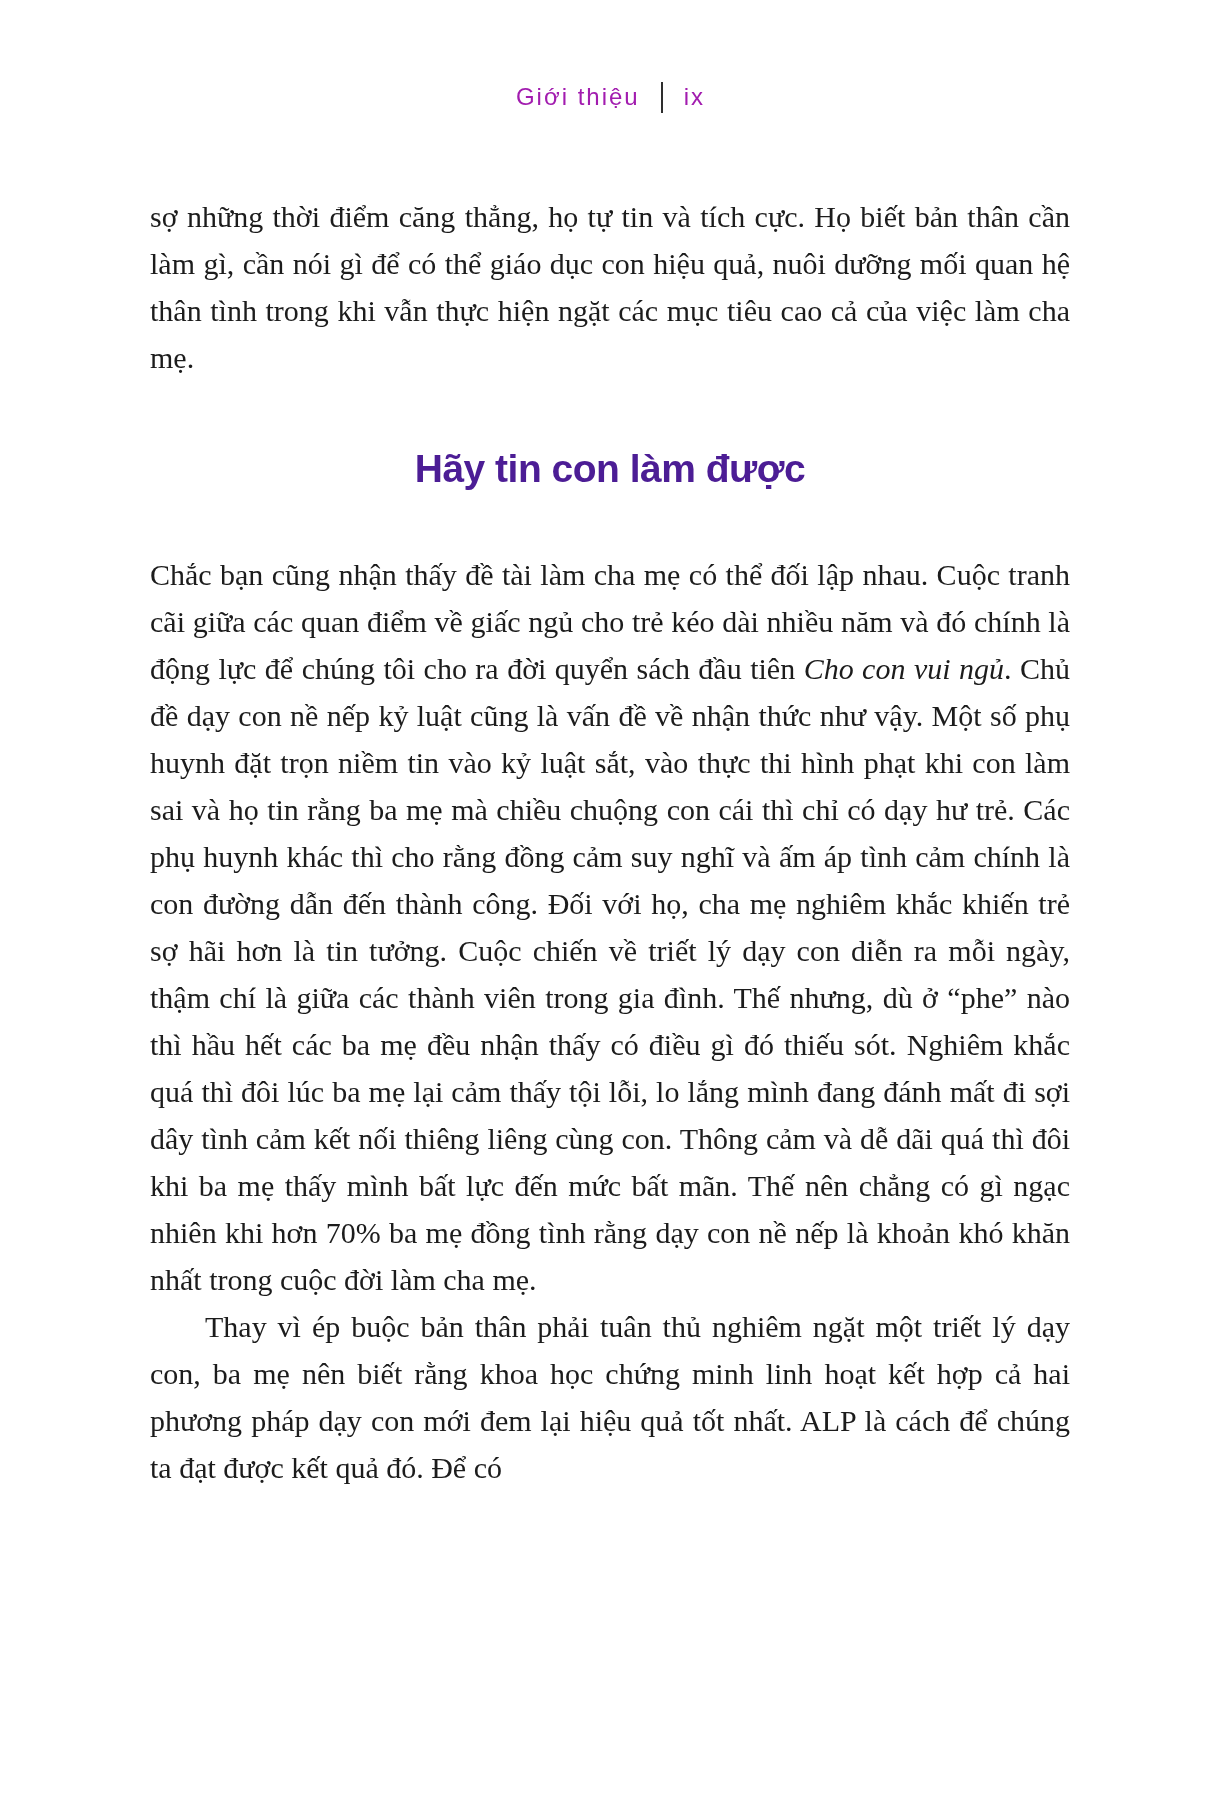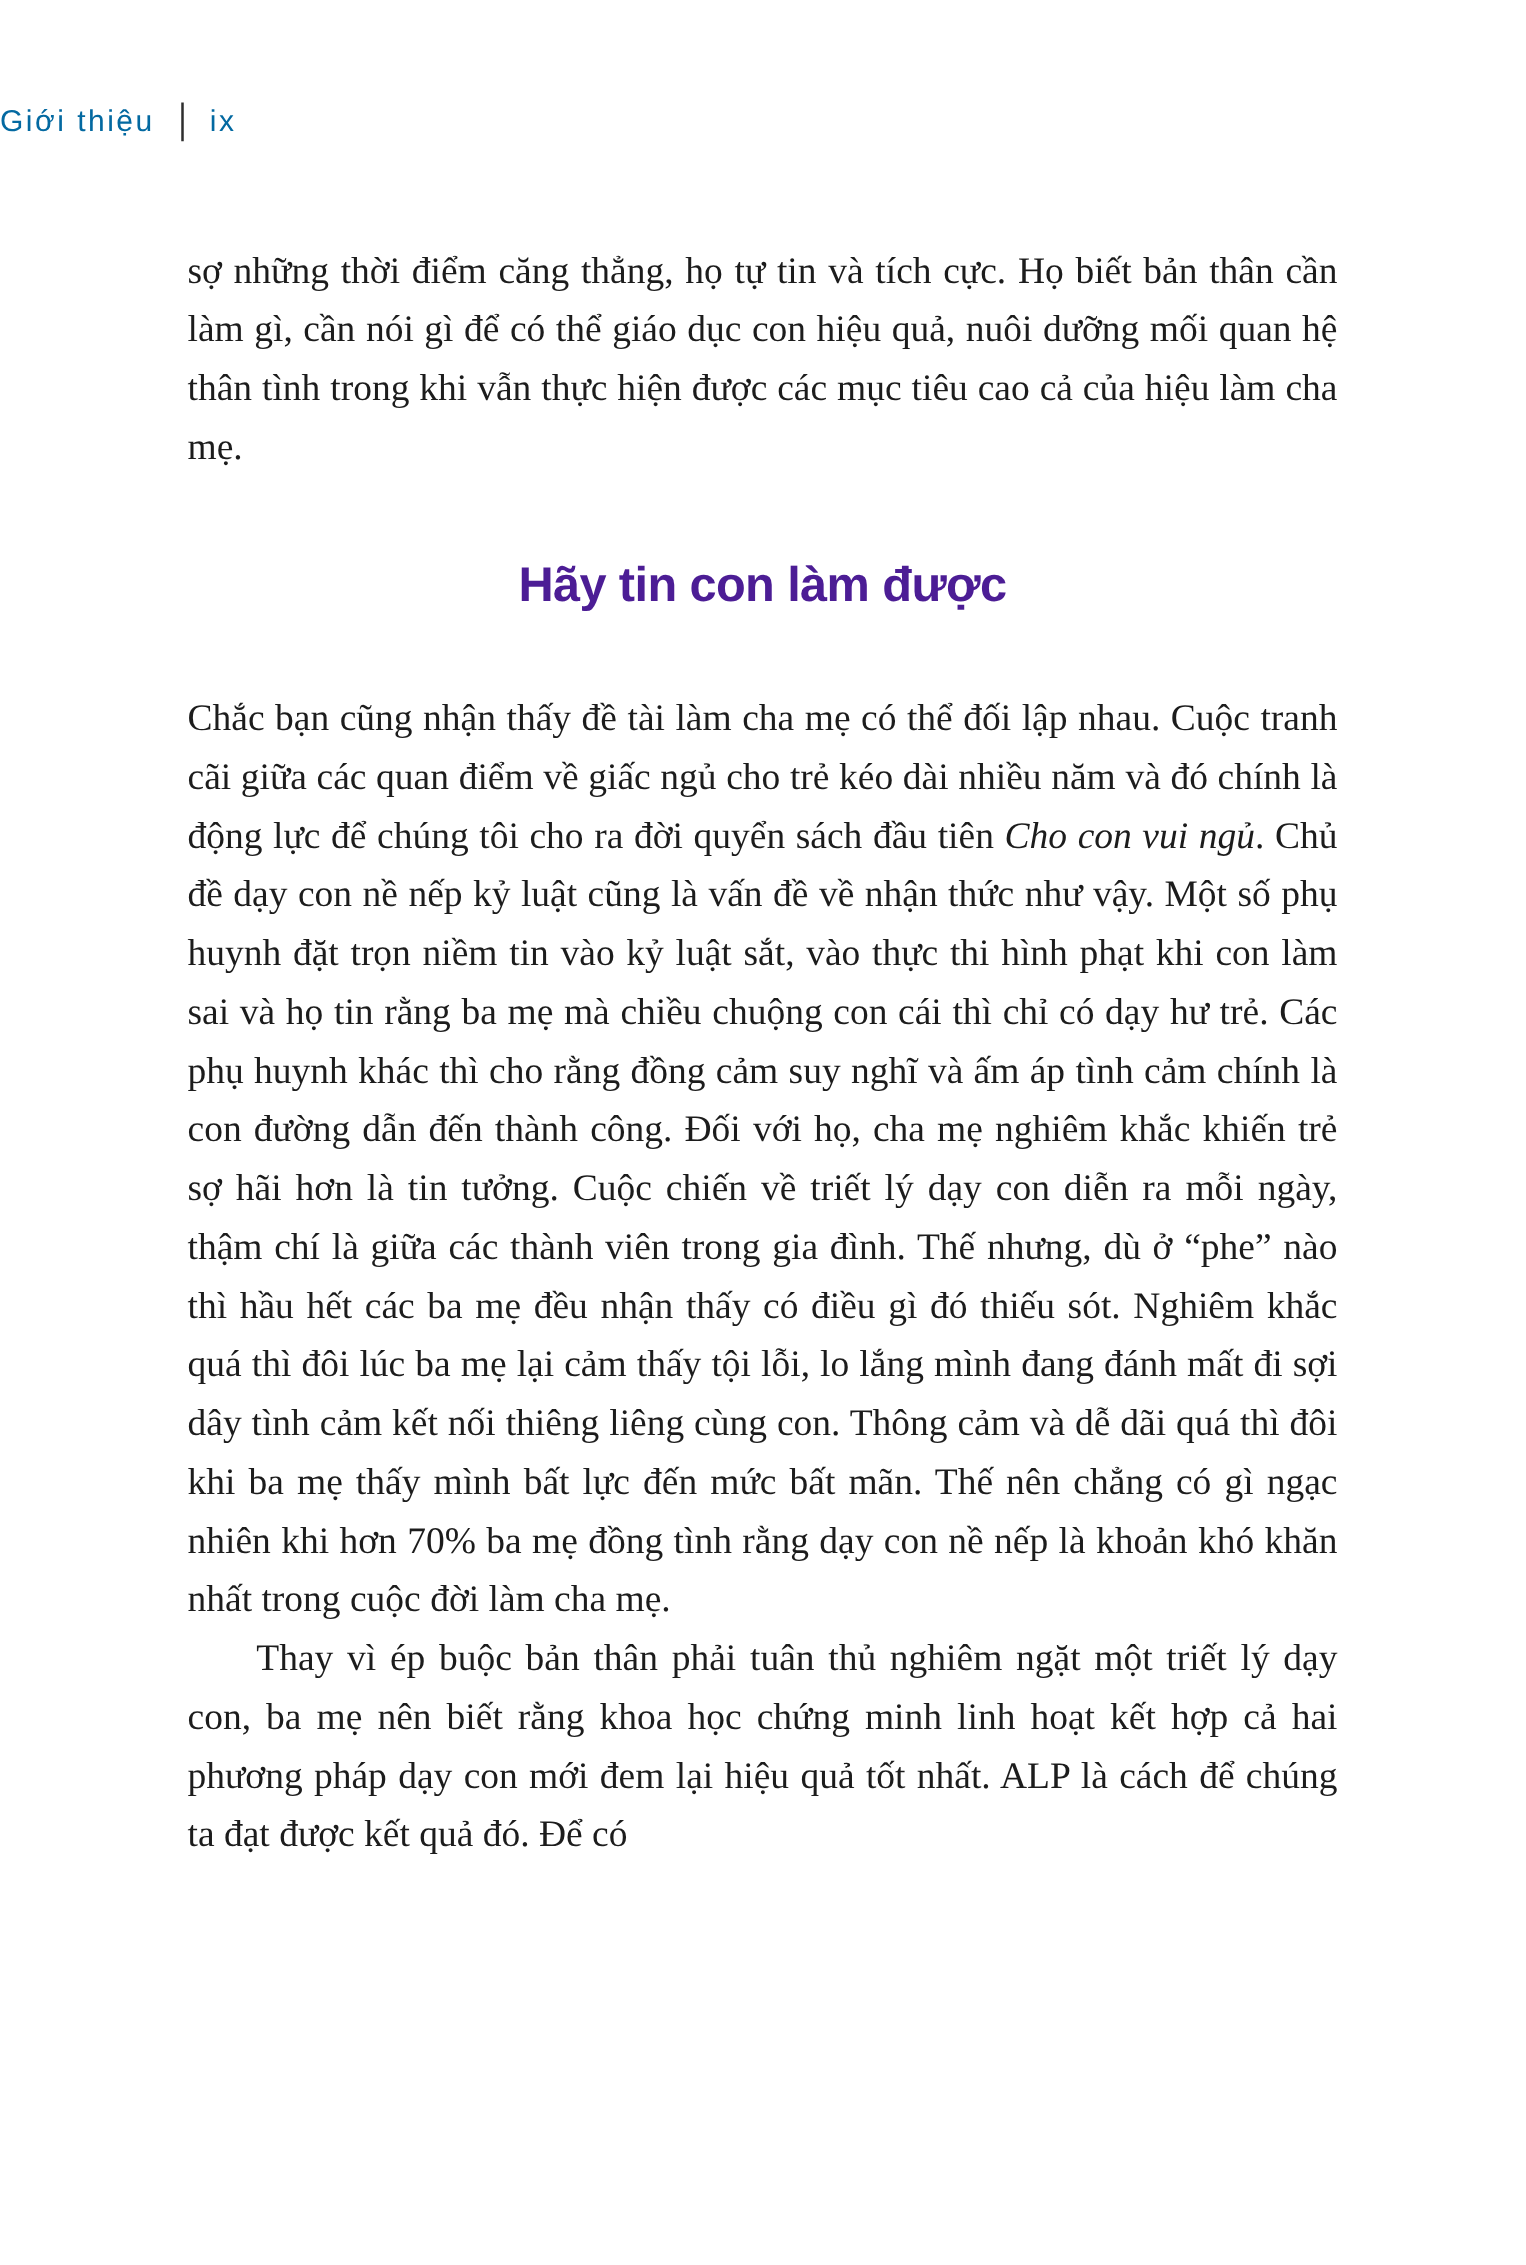--- a/index.html
+++ b/index.html
@@ -15,25 +15,25 @@
     overflow: hidden;
     font-family: "Liberation Serif", serif;
     color: #1c1c1c;
   }
   
   .running-header {
     position: absolute;
     top: 82px;
     left: 0;
     width: 100%;
-    text-align: left;
+    text-align: center;
     font-family: "Liberation Sans", sans-serif;
     font-size: 24px;
     letter-spacing: 2px;
-    color: #0369a1;
+    color: #a21caf;
     white-space: nowrap;
   }
   .rh-divider {
     display: inline-block;
     width: 2px;
     height: 31px;
     background: #2e2e2e;
     margin: 0 21px;
     vertical-align: -8px;
   }
@@ -72,21 +72,21 @@
 <body>
 
 <div class="page">
 
   <header class="running-header">
     <span class="rh-title">Giới thiệu</span><span class="rh-divider"></span><span class="rh-page">ix</span>
   </header>
 
   <main class="text-block">
 
-    <p class="para">sợ những thời điểm căng thẳng, họ tự tin và tích cực. Họ biết bản thân cần làm gì, cần nói gì để có thể giáo dục con hiệu quả, nuôi dưỡng mối quan hệ thân tình trong khi vẫn thực hiện được các mục tiêu cao cả của hiệu làm cha mẹ.</p>
+    <p class="para">sợ những thời điểm căng thẳng, họ tự tin và tích cực. Họ biết bản thân cần làm gì, cần nói gì để có thể giáo dục con hiệu quả, nuôi dưỡng mối quan hệ thân tình trong khi vẫn thực hiện ngặt các mục tiêu cao cả của việc làm cha mẹ.</p>
 
     <h2 class="section-heading">Hãy tin con làm được</h2>
 
     <p class="para"><span>Chắc bạn cũng nhận thấy đề tài làm cha mẹ có thể đối lập nhau. Cuộc tranh cãi giữa các quan điểm về giấc ngủ cho trẻ kéo dài nhiều năm và đó chính là động lực để chúng tôi cho ra đời quyển sách đầu tiên </span><em class="book-title">Cho con vui ngủ</em><span>. Chủ đề dạy con nề nếp kỷ luật cũng là vấn đề về nhận thức như vậy. Một số phụ huynh đặt trọn niềm tin vào kỷ luật sắt, vào thực thi hình phạt khi con làm sai và họ tin rằng ba mẹ mà chiều chuộng con cái thì chỉ có dạy hư trẻ. Các phụ huynh khác thì cho rằng đồng cảm suy nghĩ và ấm áp tình cảm chính là con đường dẫn đến thành công. Đối với họ, cha mẹ nghiêm khắc khiến trẻ sợ hãi hơn là tin tưởng. Cuộc chiến về triết lý dạy con diễn ra mỗi ngày, thậm chí là giữa các thành viên trong gia đình. Thế nhưng, dù ở “phe” nào thì hầu hết các ba mẹ đều nhận thấy có điều gì đó thiếu sót. Nghiêm khắc quá thì đôi lúc ba mẹ lại cảm thấy tội lỗi, lo lắng mình đang đánh mất đi sợi dây tình cảm kết nối thiêng liêng cùng con. Thông cảm và dễ dãi quá thì đôi khi ba mẹ thấy mình bất lực đến mức bất mãn. Thế nên chẳng có gì ngạc nhiên khi hơn 70% ba mẹ đồng tình rằng dạy con nề nếp là khoản khó khăn nhất trong cuộc đời làm cha mẹ.</span></p>
 
     <p class="para indented">Thay vì ép buộc bản thân phải tuân thủ nghiêm ngặt một triết lý dạy con, ba mẹ nên biết rằng khoa học chứng minh linh hoạt kết hợp cả hai phương pháp dạy con mới đem lại hiệu quả tốt nhất. ALP là cách để chúng ta đạt được kết quả đó. Để có</p>
 
   </main>
 
 </div>

